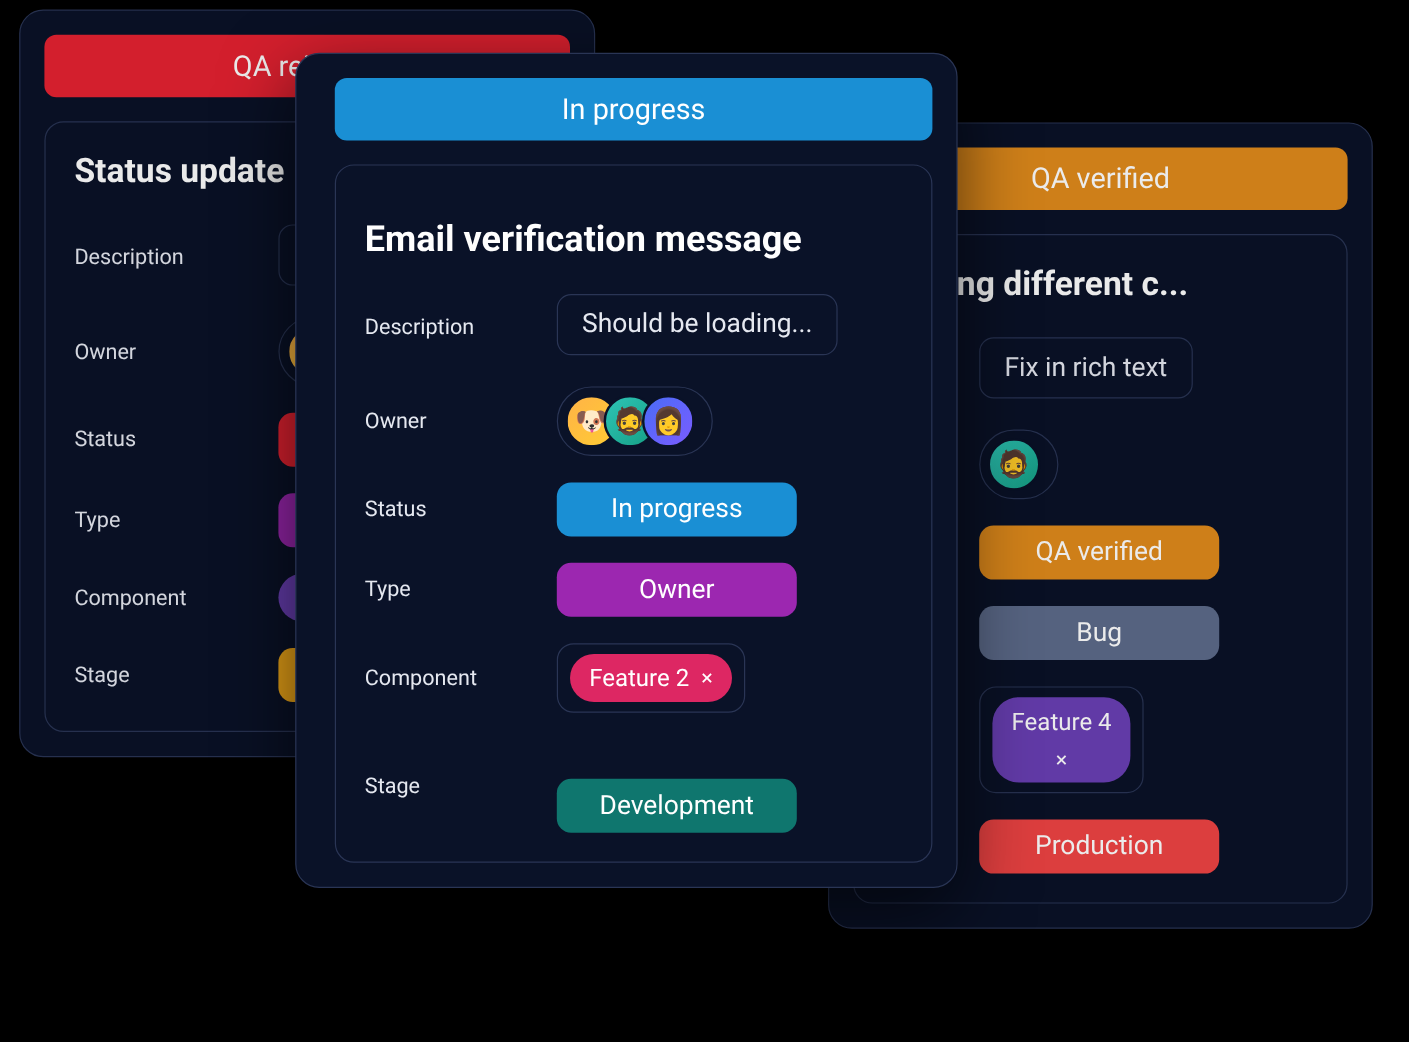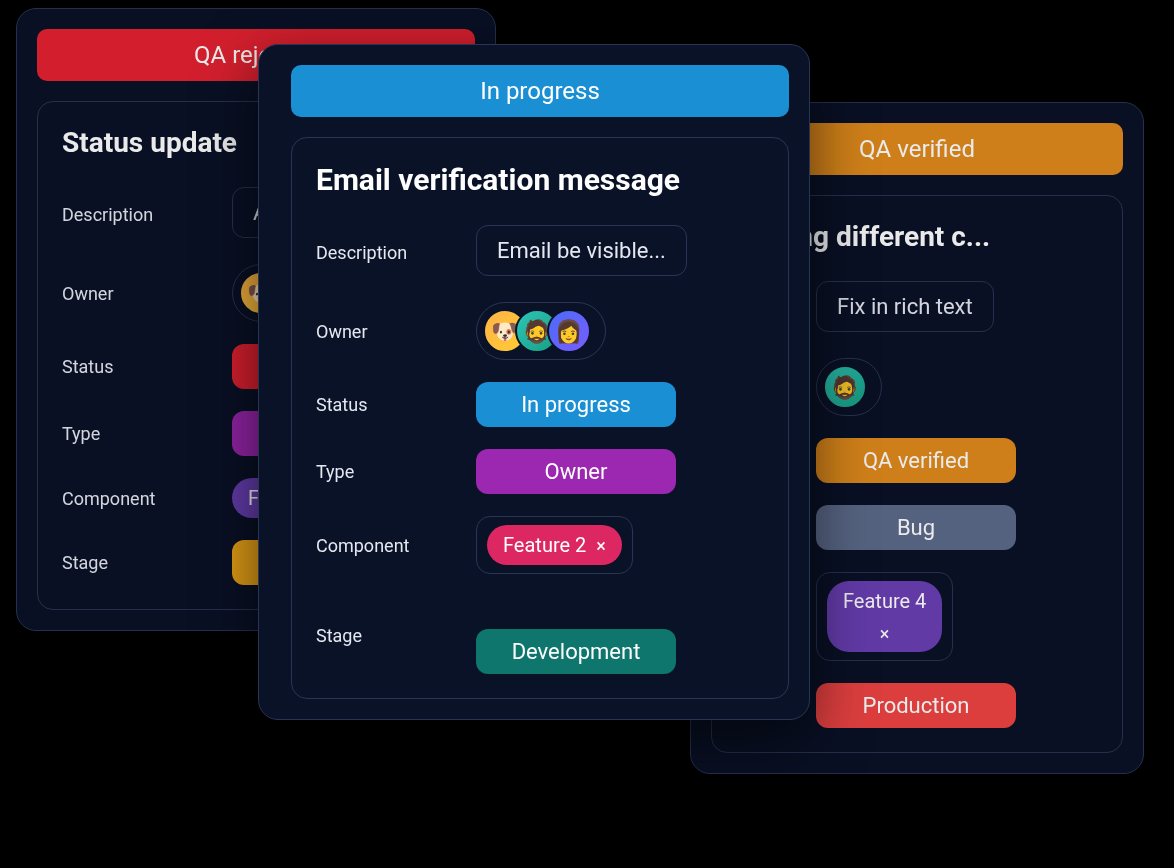--- a/index.html
+++ b/index.html
@@ -164,29 +164,30 @@
       z-index: 1;
       opacity: 0.92;
     }
 
     .card-right .field-label {
       width: 80px;
     }
 
     .card-center {
       top: 44px;
-      left: 258px;
+      left: 246px;
       width: 552px;
       z-index: 2;
       box-shadow: 0 20px 60px rgba(0,0,0,0.6);
       padding-left: 32px;
     }
 
     .card-center .card-title {
       font-size: 30px;
+      margin-top: 20px;
     }
 
     
     .bg-red { background: #e52231; }
     .bg-blue { background: #1a8fd4; }
     .bg-orange { background: #e08a1c; }
     .bg-purple { background: #9c27b0; }
     .bg-magenta { background: #dd2763; }
     .bg-teal { background: #0f766e; margin-top: 33px; }
     .bg-slate { background: #5d6b8a; }
@@ -312,21 +313,21 @@
 </div>
 
 <div class="card card-center">
   <div class="status-banner bg-blue">In progress</div>
   <div class="card-body">
     <div class="card-title">Email verification message</div>
 
     <div class="field-row">
       <div class="field-label">Description</div>
       <div class="field-value">
-        <span class="desc-pill">Email be visible...</span>
+        <span class="desc-pill">Should be loading...</span>
       </div>
     </div>
 
     <div class="field-row">
       <div class="field-label">Owner</div>
       <div class="field-value">
         <div class="avatar-group">
           <div class="avatar av-1">🐶</div>
           <div class="avatar av-2">🧔</div>
           <div class="avatar av-3">👩</div>

